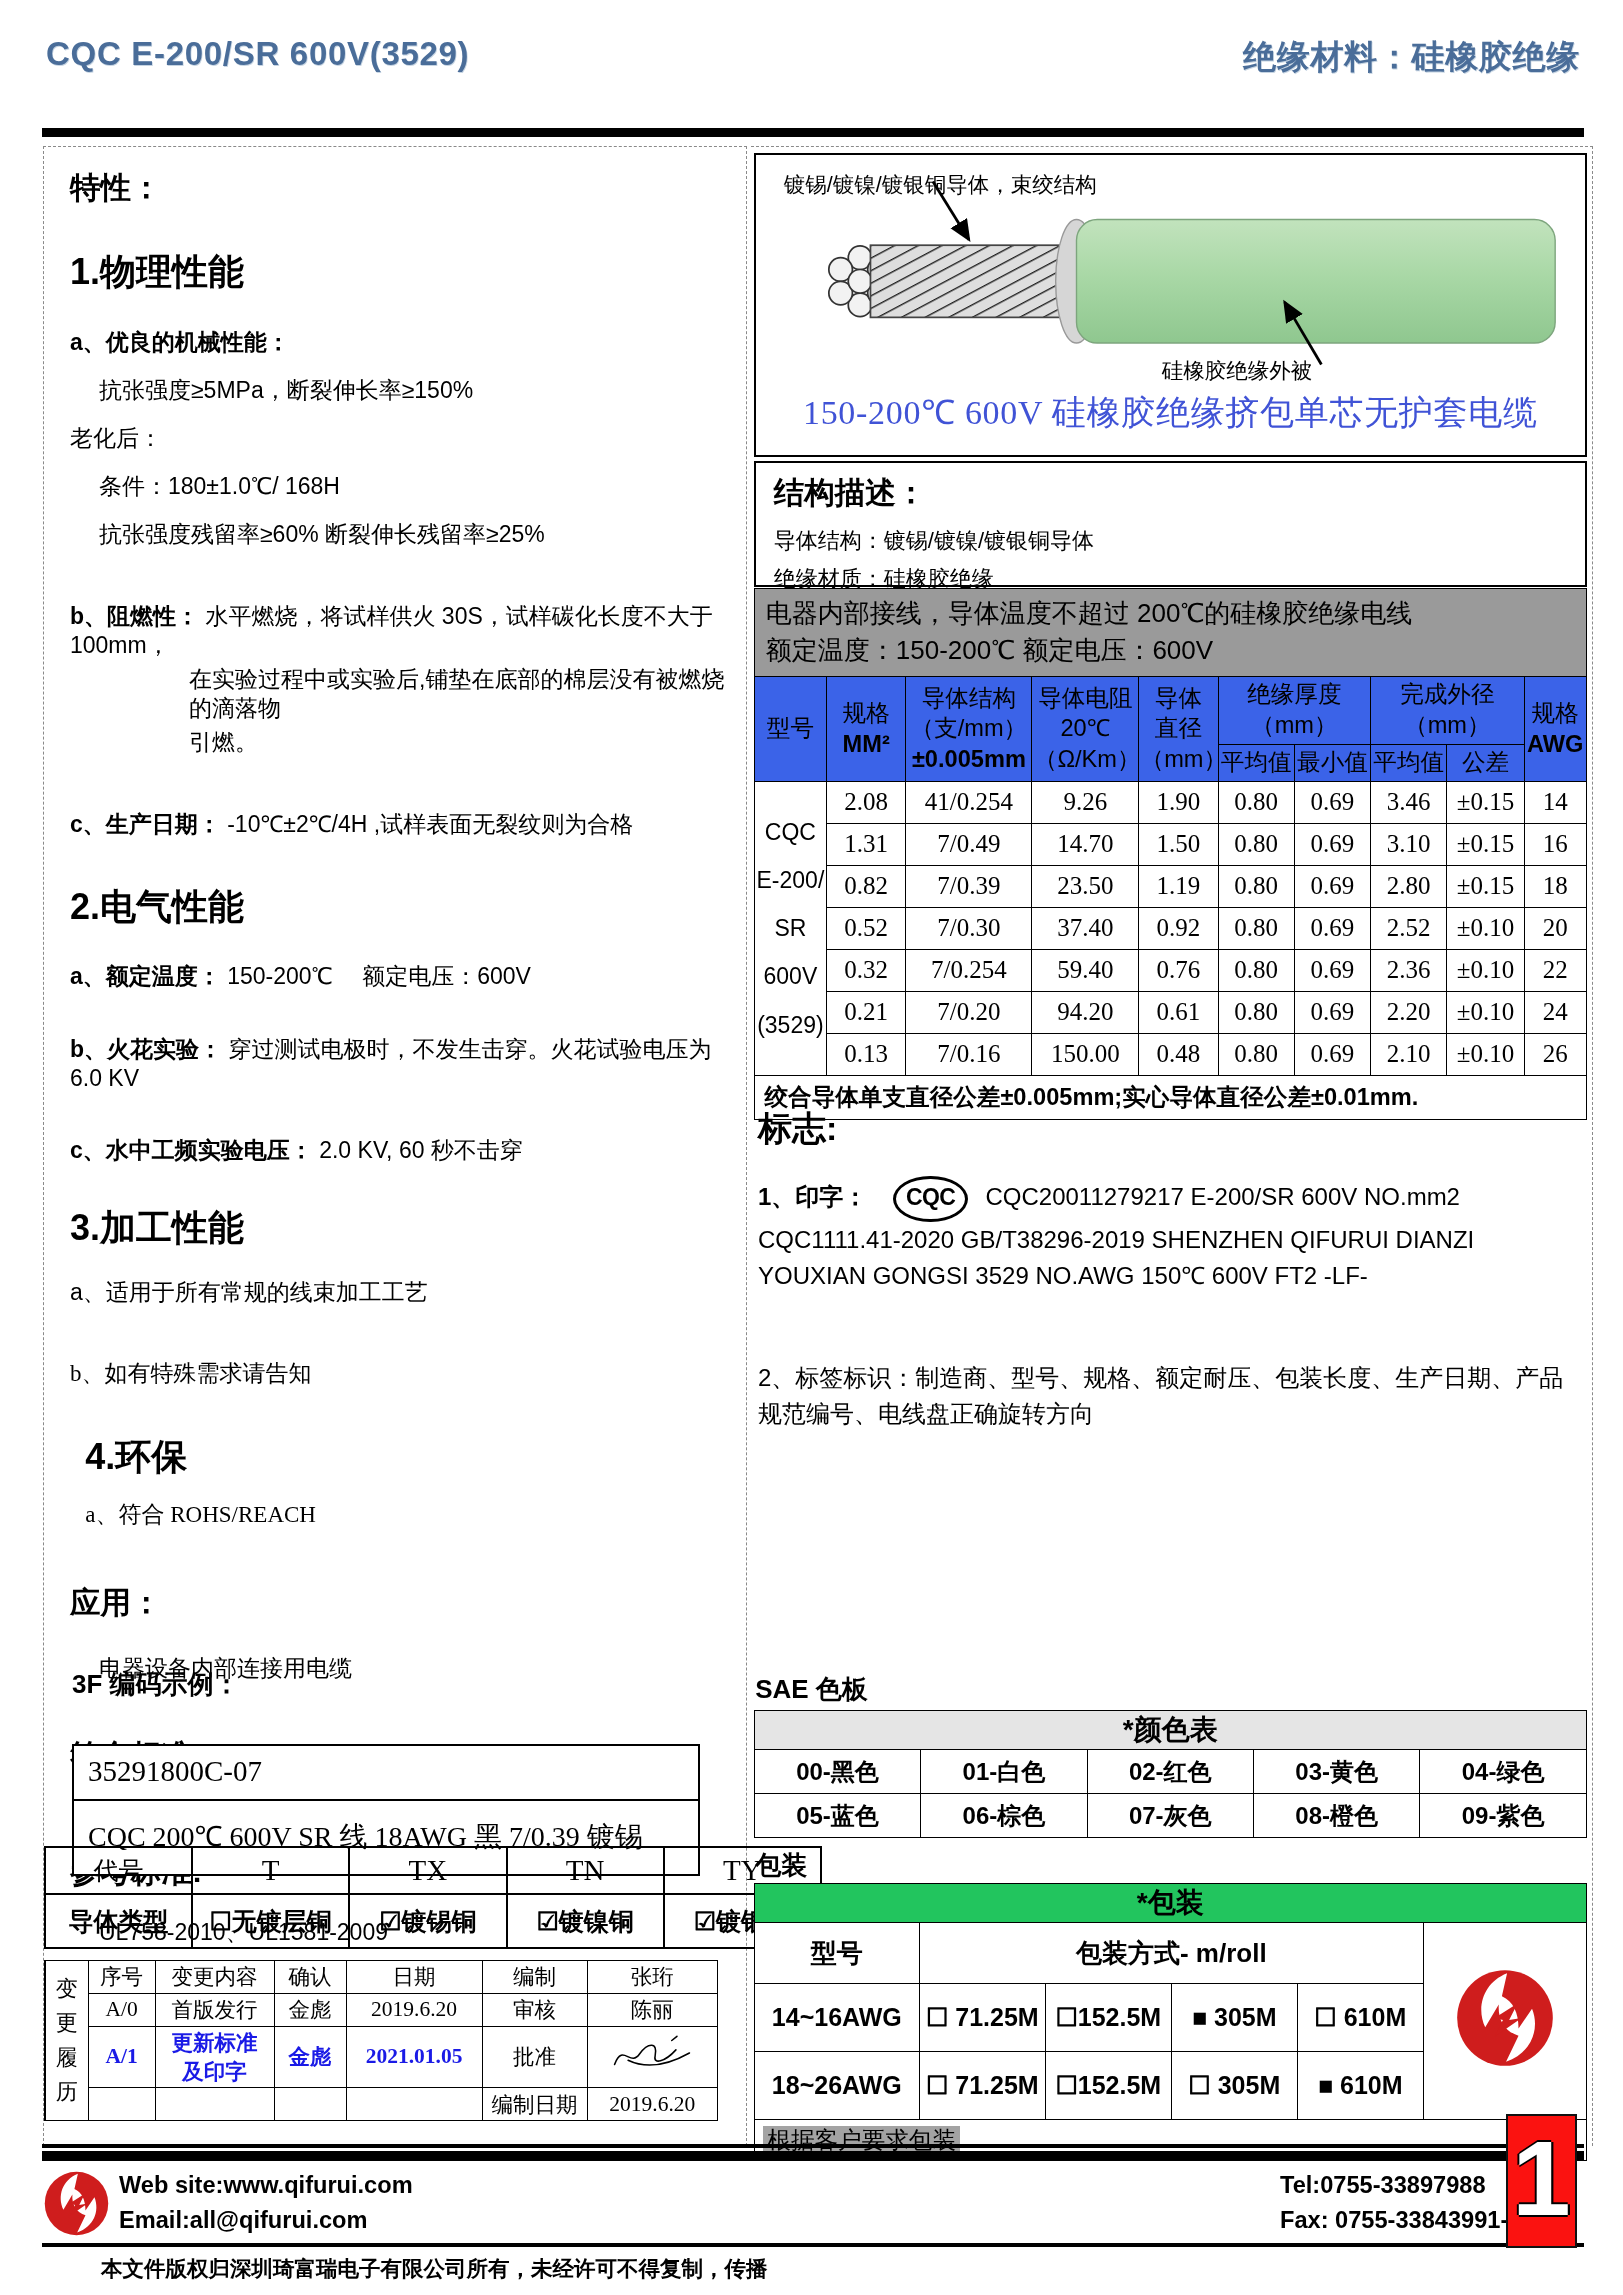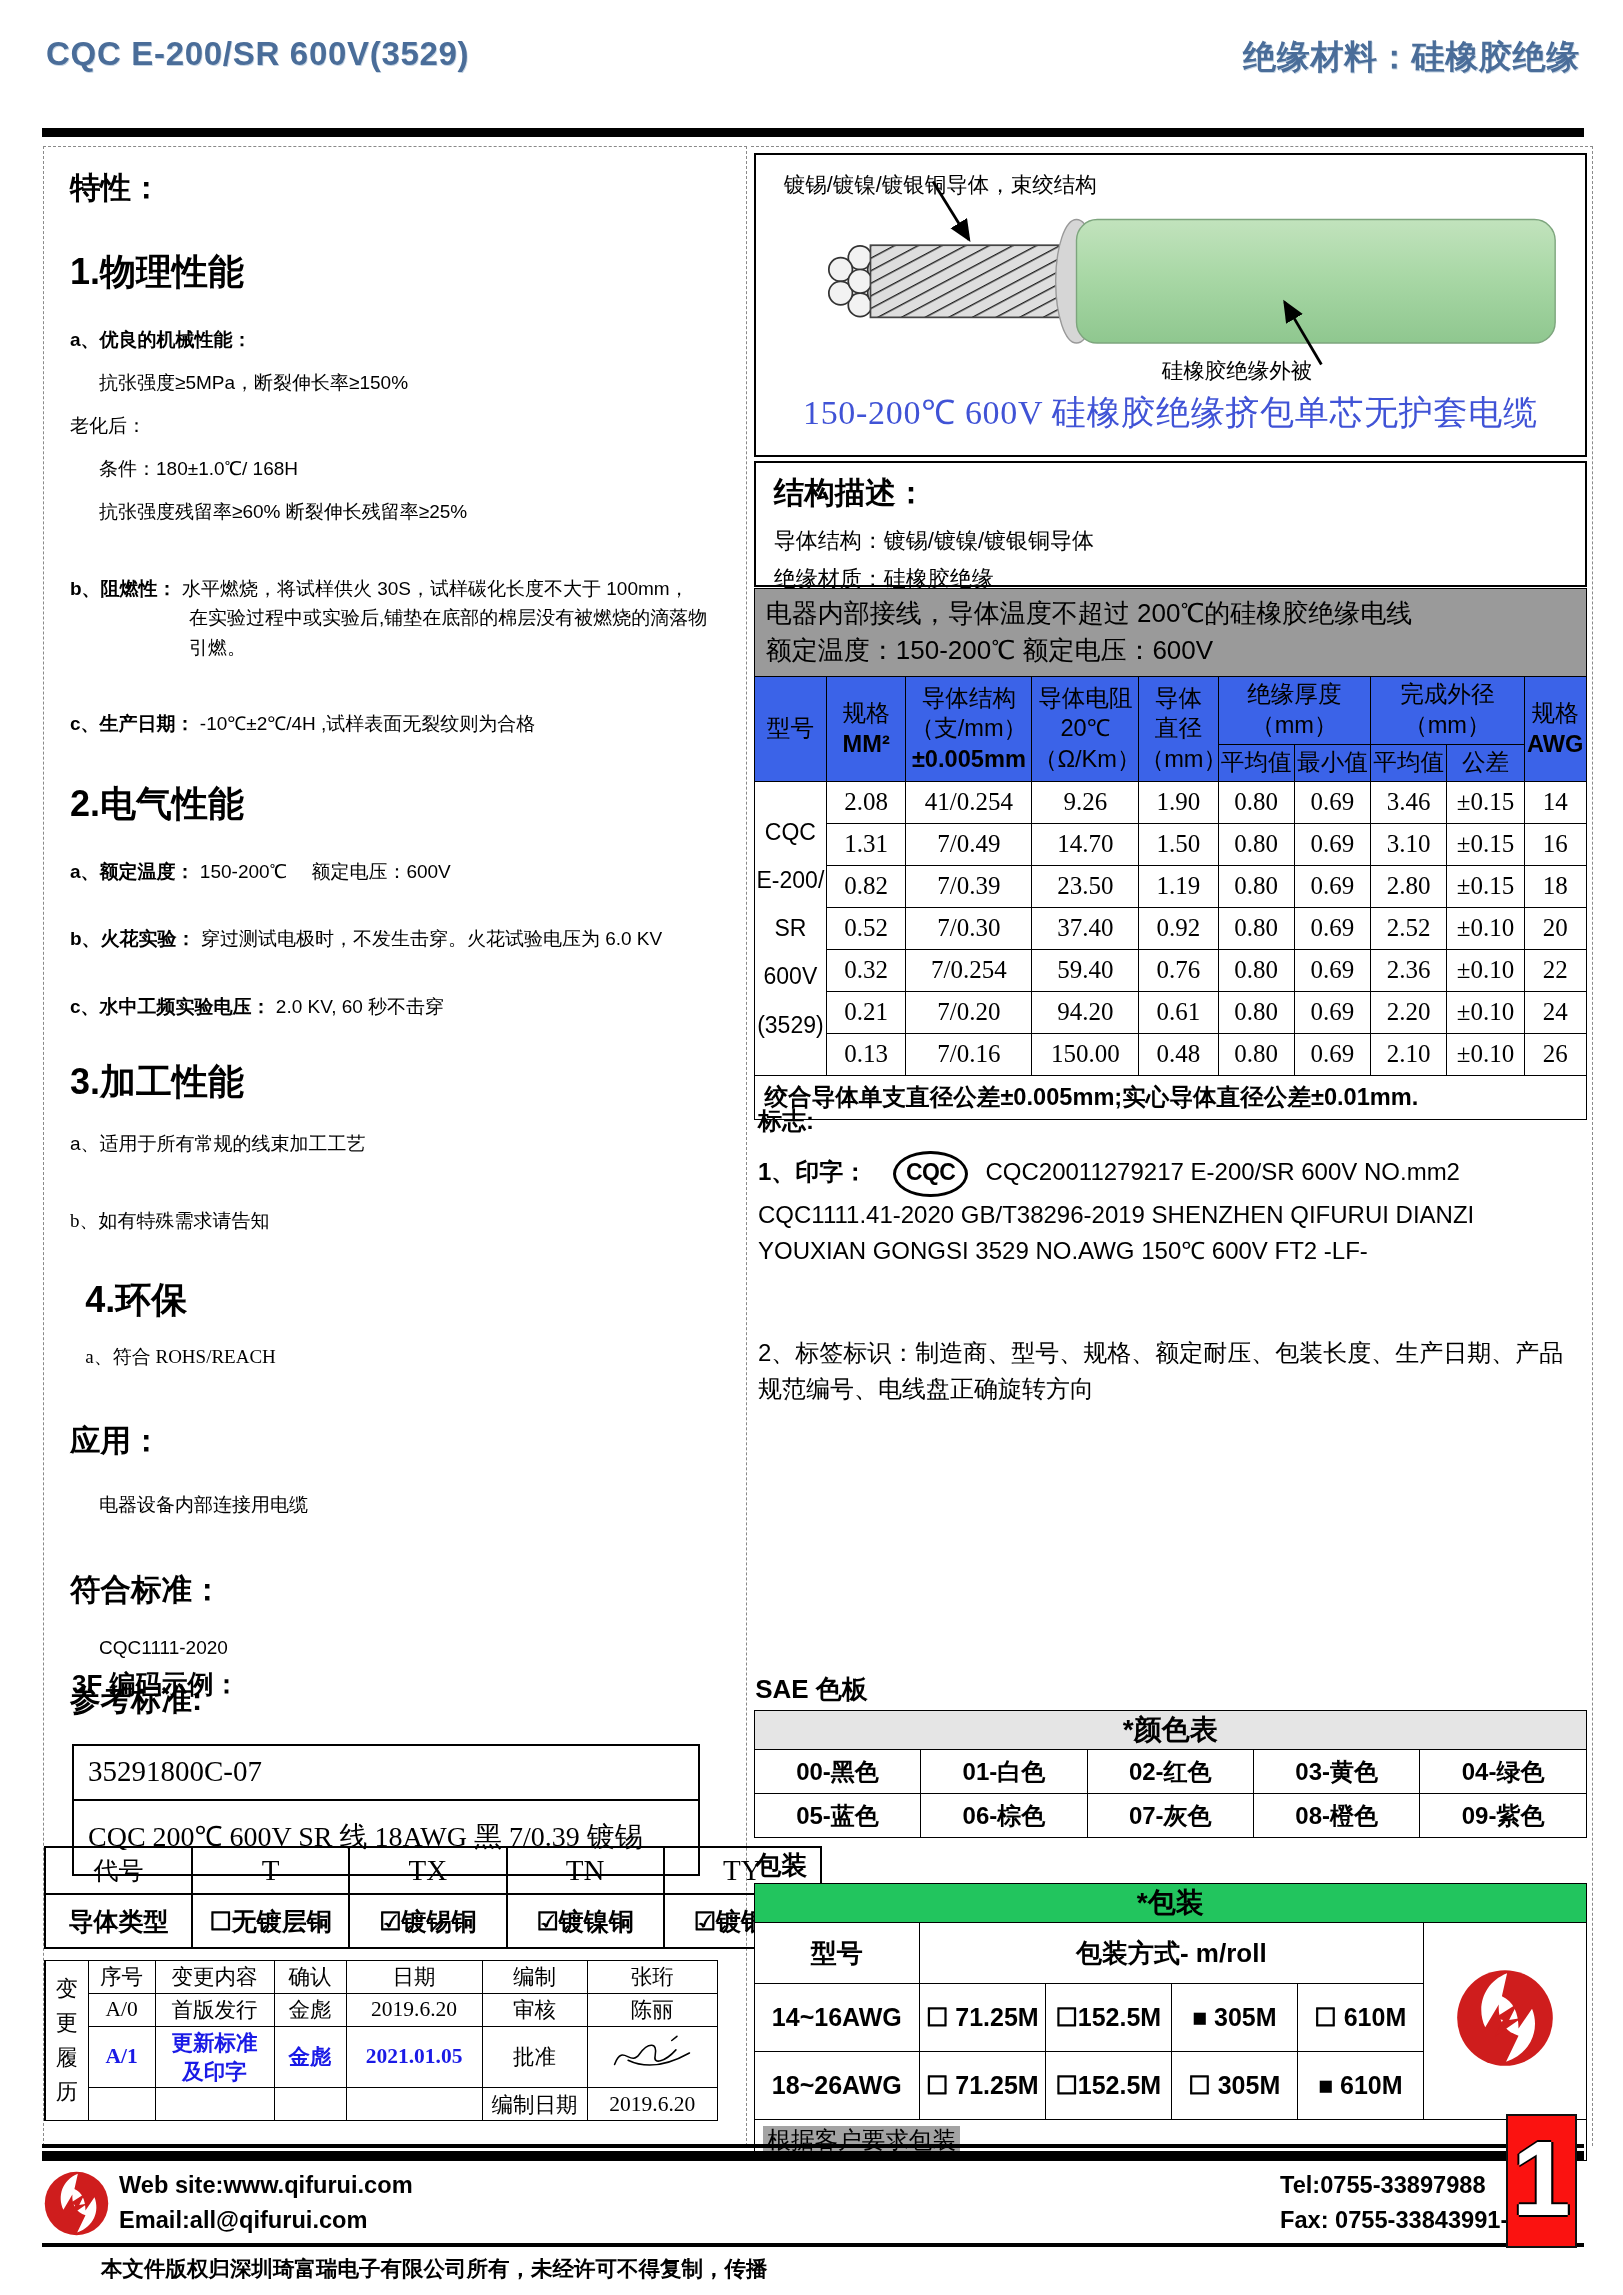--- a/index.html
+++ b/index.html
@@ -18,21 +18,21 @@
   
   .col-left  { position:absolute; left:43px;  top:146px; width:704px; height:2000px;
                border-left:1.4px dashed #8a8a8a; border-right:1.4px dashed #8a8a8a; border-top:1.4px dashed #8a8a8a;
                padding:21px 14px 0 26px; }
   .col-right { position:absolute; left:751px; top:146px; width:842px; height:2000px;
                border-right:1.4px dashed #8a8a8a; border-top:1.4px dashed #8a8a8a; padding:0 2.8px; }
 
   
   .h-big  { font-size:36px; font-weight:bold; }
   .h-mid  { font-size:30.5px; font-weight:bold; }
-  .t      { font-size:19px; line-height:1.25; }
+  .t      { font-size:23px; line-height:1.25; }
   .b      { font-weight:bold; }
   .ind    { padding-left:29px; }
   .ind2   { padding-left:119px; }
   .mb24{margin-bottom:16.7px}.mb28{margin-bottom:19.4px}.mb36{margin-bottom:25px}.mb44{margin-bottom:30.5px}
   .mb56{margin-bottom:39px}.mb64{margin-bottom:44px}.mb76{margin-bottom:53px}.mb8{margin-bottom:5.6px}
   .mt16{margin-top:11px}.mt30{margin-top:21px}
   .serif { font-family:"Liberation Serif", serif; }
 
   
   .coding { position:absolute; left:28px; top:1521px; width:638px; }
@@ -71,21 +71,21 @@
   .spec td { border:1.4px solid #000; text-align:center; vertical-align:middle; }
   .spec .gray td { background:#9a9a9a; text-align:left; font-size:26px; padding:5.6px 11px; line-height:1.45; border:1.4px solid #000; }
   .spec .hrow td { background:#3b63e8; font-size:23.6px; line-height:1.3; padding:2.8px 1.4px; }
   .spec .hrow .u { font-weight:bold; }
   .spec .body td { font-family:"Liberation Serif",serif; font-size:25px; height:42px; background:#fff; }
   .spec td.model { font-family:"Liberation Sans",sans-serif; font-size:23px; white-space:pre-line; line-height:2.1; }
   .spec .foot td { text-align:left; font-size:23.6px; padding:5.6px 9.7px; font-weight:bold; background:#fff; }
 
   
   .marking { position:absolute; left:7px; top:956px; width:826px; font-size:24px; line-height:1.5; }
-  .marking .hd { font-weight:bold; font-size:24px; margin-bottom:12px; }
+  .marking .hd { font-weight:bold; font-size:34px; margin-bottom:22px; }
   .cqc-badge { display:inline-block; border:3.5px solid #000; border-radius:50%; padding:1.4px 9.7px 4.2px;
                font-weight:bold; font-size:23px; letter-spacing:-0.7px; margin:0 11px 0 19.4px; }
   .marking .p2 { margin-top:66px; }
 
   
   .sae-hd { position:absolute; left:4.2px; top:1525px; font-size:26px; font-weight:bold; }
   .sae { position:absolute; left:2.8px; top:1563px; width:833px; table-layout:fixed; }
   .sae td { border:1.4px solid #000; text-align:center; font-size:24px; font-weight:bold; height:44px; background:#fff; }
   .sae .title td { background:#e5e5e5; font-size:28px; height:39px; }
 

